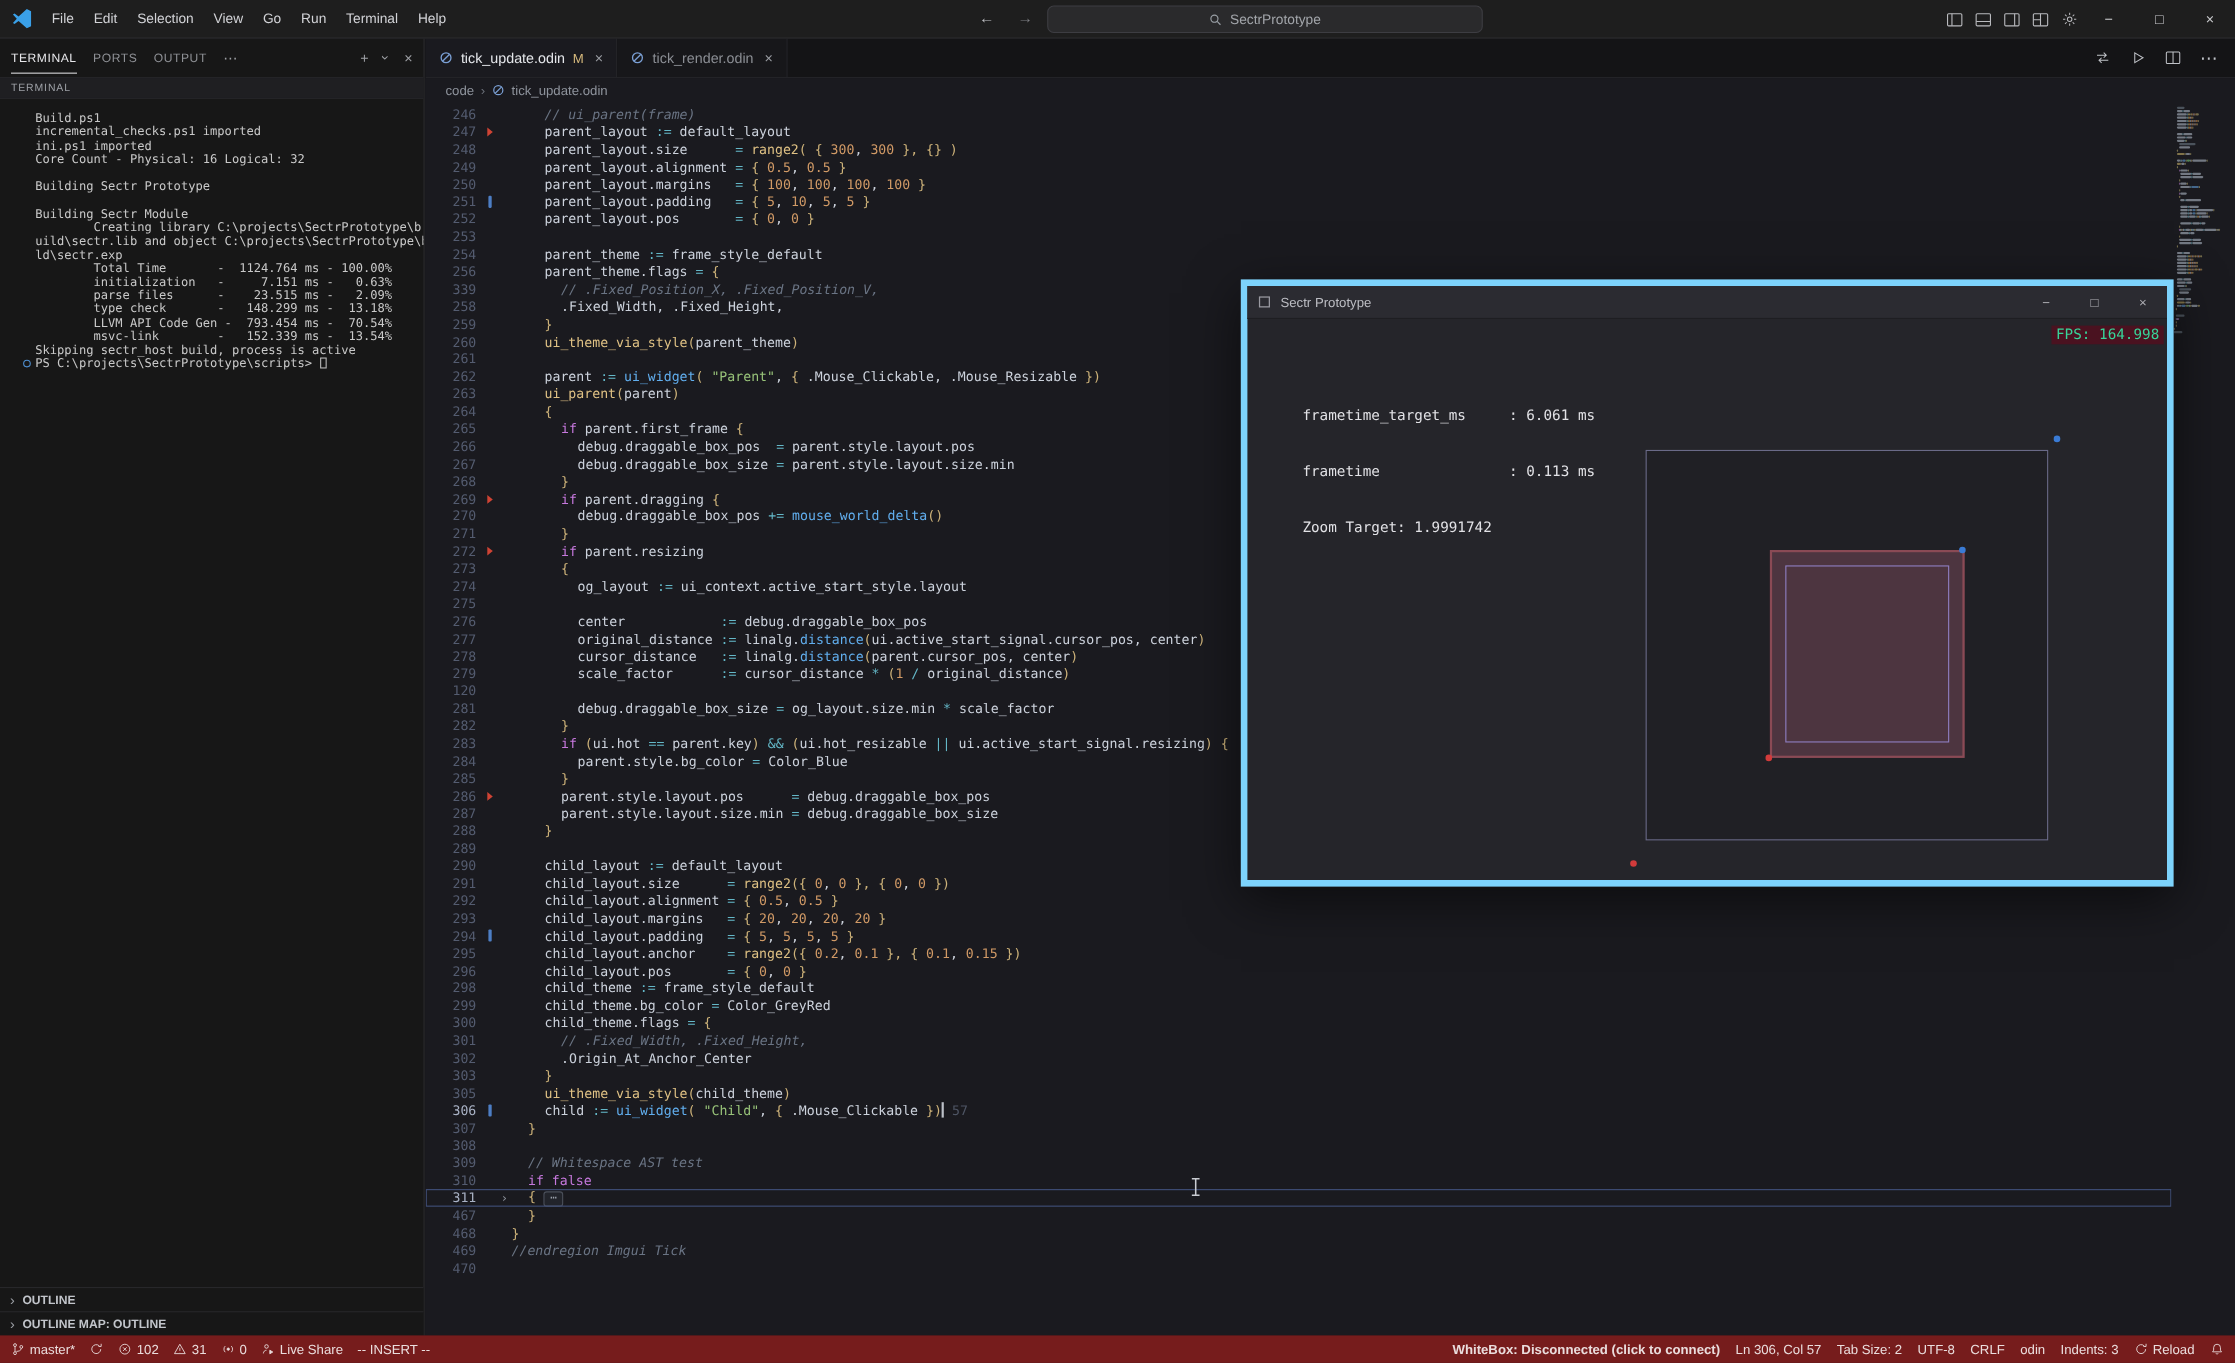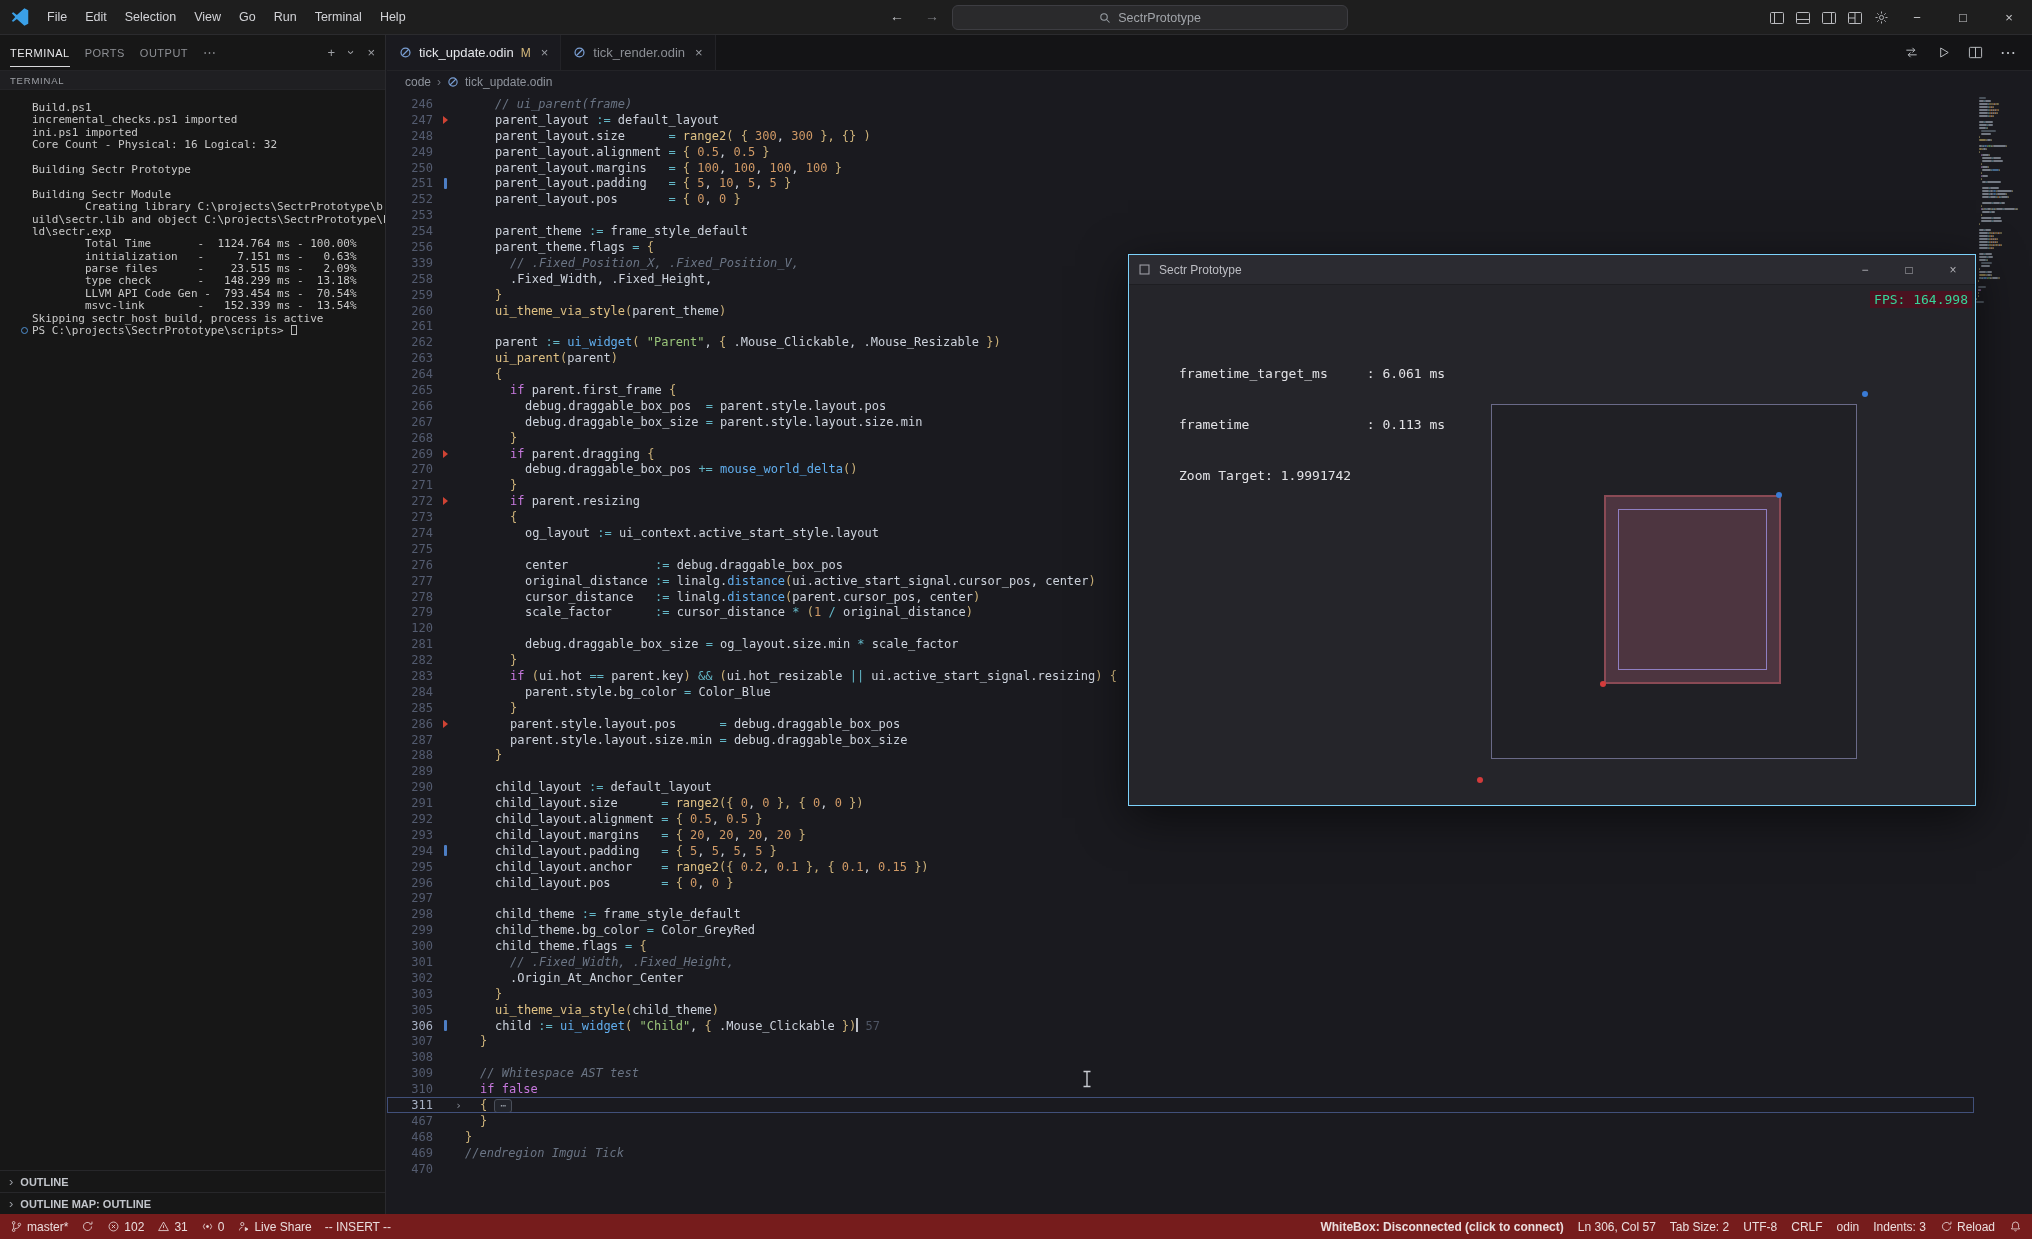--- a/index.html
+++ b/index.html
@@ -81,21 +81,21 @@
   .tk-t { color:#ccd2dc; } .tk-c { color:#6a7484; font-style:italic; } .tk-k { color:#c678dd; }
   .tk-f { color:#dfc184; } .tk-b { color:#61aeee; } .tk-n { color:#d19a66; } .tk-s { color:#98c379; }
   .tk-o { color:#64b8c8; } .tk-g { color:#cdb279; } .tk-d { color:#4e5564; }
 
   #minimap { position:absolute; top:62px; right:4px; width:52px; }
   .mm-line { height:2px; margin-bottom:1px; display:flex; }
   .mm-line span { height:2px; border-radius:1px; opacity:.8; }
 
   
   #app-window { position:absolute; left:1128px; top:254px; width:848px; height:552px; background:#25252a;
-    border:1px solid #7dd3fc; box-shadow:0 12px 44px rgba(0,0,0,.55); z-index:30; }
+    border:6px solid #7dd3fc; box-shadow:0 12px 44px rgba(0,0,0,.55); z-index:30; }
   #app-titlebar { height:30px; background:#2b2b31; border-bottom:1px solid #1e1e22; display:flex;
     align-items:center; padding-left:9px; gap:8px; color:#bcbdc3; font-size:12px; }
   #app-controls { margin-left:auto; display:flex; height:30px; }
   .app-ctl { width:44px; display:flex; align-items:center; justify-content:center; font-size:12px; color:#b0b0b6; }
   #fps-badge { position:absolute; top:36px; right:3px; font-family:"DejaVu Sans Mono", monospace;
     font-size:13px; color:#37d499; background:#4a1220; padding:1px 4px; }
   #app-stats { position:absolute; left:50px; top:76px; font-family:"DejaVu Sans Mono", monospace;
     font-size:13px; line-height:17px; color:#e2e2e6; white-space:pre; }
   #parent-box { position:absolute; left:362px; top:149px; width:366px; height:355px;
     border:1px solid #6a6a88; background:#202025; }
@@ -288,21 +288,20 @@
       <div class="code-row"><span class="line-num">287</span><span class="mark-col"></span><span class="fold-col"></span><span class="code-text" style="padding-left: 45px;"><span class="tk-t">parent.style.layout.size.min </span><span class="tk-o">= </span><span class="tk-t">debug.draggable_box_size</span></span></div>
       <div class="code-row"><span class="line-num">288</span><span class="mark-col"></span><span class="fold-col"></span><span class="code-text" style="padding-left: 30px;"><span class="tk-g">}</span></span></div>
       <div class="code-row"><span class="line-num">289</span><span class="mark-col"></span><span class="fold-col"></span><span class="code-text" style="padding-left: 30px;"></span></div>
       <div class="code-row"><span class="line-num">290</span><span class="mark-col"></span><span class="fold-col"></span><span class="code-text" style="padding-left: 30px;"><span class="tk-t">child_layout </span><span class="tk-o">:=</span><span class="tk-t"> default_layout</span></span></div>
       <div class="code-row"><span class="line-num">291</span><span class="mark-col"></span><span class="fold-col"></span><span class="code-text" style="padding-left: 30px;"><span class="tk-t">child_layout.size      </span><span class="tk-o">= </span><span class="tk-f">range2</span><span class="tk-g">({ </span><span class="tk-n">0</span><span class="tk-t">, </span><span class="tk-n">0</span><span class="tk-g"> }, { </span><span class="tk-n">0</span><span class="tk-t">, </span><span class="tk-n">0</span><span class="tk-g"> })</span></span></div>
       <div class="code-row"><span class="line-num">292</span><span class="mark-col"></span><span class="fold-col"></span><span class="code-text" style="padding-left: 30px;"><span class="tk-t">child_layout.alignment </span><span class="tk-o">= </span><span class="tk-g">{ </span><span class="tk-n">0.5</span><span class="tk-t">, </span><span class="tk-n">0.5</span><span class="tk-g"> }</span></span></div>
       <div class="code-row"><span class="line-num">293</span><span class="mark-col"></span><span class="fold-col"></span><span class="code-text" style="padding-left: 30px;"><span class="tk-t">child_layout.margins   </span><span class="tk-o">= </span><span class="tk-g">{ </span><span class="tk-n">20</span><span class="tk-t">, </span><span class="tk-n">20</span><span class="tk-t">, </span><span class="tk-n">20</span><span class="tk-t">, </span><span class="tk-n">20</span><span class="tk-g"> }</span></span></div>
       <div class="code-row"><span class="line-num">294</span><span class="mark-col"><span class="mk-b"></span></span><span class="fold-col"></span><span class="code-text" style="padding-left: 30px;"><span class="tk-t">child_layout.padding   </span><span class="tk-o">= </span><span class="tk-g">{ </span><span class="tk-n">5</span><span class="tk-t">, </span><span class="tk-n">5</span><span class="tk-t">, </span><span class="tk-n">5</span><span class="tk-t">, </span><span class="tk-n">5</span><span class="tk-g"> }</span></span></div>
       <div class="code-row"><span class="line-num">295</span><span class="mark-col"></span><span class="fold-col"></span><span class="code-text" style="padding-left: 30px;"><span class="tk-t">child_layout.anchor    </span><span class="tk-o">= </span><span class="tk-f">range2</span><span class="tk-g">({ </span><span class="tk-n">0.2</span><span class="tk-t">, </span><span class="tk-n">0.1</span><span class="tk-g"> }, { </span><span class="tk-n">0.1</span><span class="tk-t">, </span><span class="tk-n">0.15</span><span class="tk-g"> })</span></span></div>
       <div class="code-row"><span class="line-num">296</span><span class="mark-col"></span><span class="fold-col"></span><span class="code-text" style="padding-left: 30px;"><span class="tk-t">child_layout.pos       </span><span class="tk-o">= </span><span class="tk-g">{ </span><span class="tk-n">0</span><span class="tk-t">, </span><span class="tk-n">0</span><span class="tk-g"> }</span></span></div>
-      <div class="code-row"><span class="line-num">297</span><span class="mark-col"></span><span class="fold-col"></span><span class="code-text" style="padding-left: 30px;"></span></div>
       <div class="code-row"><span class="line-num">298</span><span class="mark-col"></span><span class="fold-col"></span><span class="code-text" style="padding-left: 30px;"><span class="tk-t">child_theme </span><span class="tk-o">:=</span><span class="tk-t"> frame_style_default</span></span></div>
       <div class="code-row"><span class="line-num">299</span><span class="mark-col"></span><span class="fold-col"></span><span class="code-text" style="padding-left: 30px;"><span class="tk-t">child_theme.bg_color </span><span class="tk-o">= </span><span class="tk-t">Color_GreyRed</span></span></div>
       <div class="code-row"><span class="line-num">300</span><span class="mark-col"></span><span class="fold-col"></span><span class="code-text" style="padding-left: 30px;"><span class="tk-t">child_theme.flags </span><span class="tk-o">= </span><span class="tk-g">{</span></span></div>
       <div class="code-row"><span class="line-num">301</span><span class="mark-col"></span><span class="fold-col"></span><span class="code-text" style="padding-left: 45px;"><span class="tk-c">// .Fixed_Width, .Fixed_Height,</span></span></div>
       <div class="code-row"><span class="line-num">302</span><span class="mark-col"></span><span class="fold-col"></span><span class="code-text" style="padding-left: 45px;"><span class="tk-t">.Origin_At_Anchor_Center</span></span></div>
       <div class="code-row"><span class="line-num">303</span><span class="mark-col"></span><span class="fold-col"></span><span class="code-text" style="padding-left: 30px;"><span class="tk-g">}</span></span></div>
       <div class="code-row"><span class="line-num">305</span><span class="mark-col"></span><span class="fold-col"></span><span class="code-text" style="padding-left: 30px;"><span class="tk-f">ui_theme_via_style</span><span class="tk-g">(</span><span class="tk-t">child_theme</span><span class="tk-g">)</span></span></div>
       <div class="code-row"><span class="line-num hl">306</span><span class="mark-col"><span class="mk-b"></span></span><span class="fold-col"></span><span class="code-text" style="padding-left: 30px;"><span class="tk-t">child </span><span class="tk-o">:=</span><span class="tk-t"> </span><span class="tk-b">ui_widget</span><span class="tk-g">( </span><span class="tk-s">"Child"</span><span class="tk-t">, </span><span class="tk-g">{ </span><span class="tk-t">.Mouse_Clickable</span><span class="tk-g"> })</span><span class="caret"></span><span class="tk-d"> 57</span></span></div>
       <div class="code-row"><span class="line-num">307</span><span class="mark-col"></span><span class="fold-col"></span><span class="code-text" style="padding-left: 15px;"><span class="tk-g">}</span></span></div>
       <div class="code-row"><span class="line-num">308</span><span class="mark-col"></span><span class="fold-col"></span><span class="code-text" style="padding-left: 15px;"></span></div>

